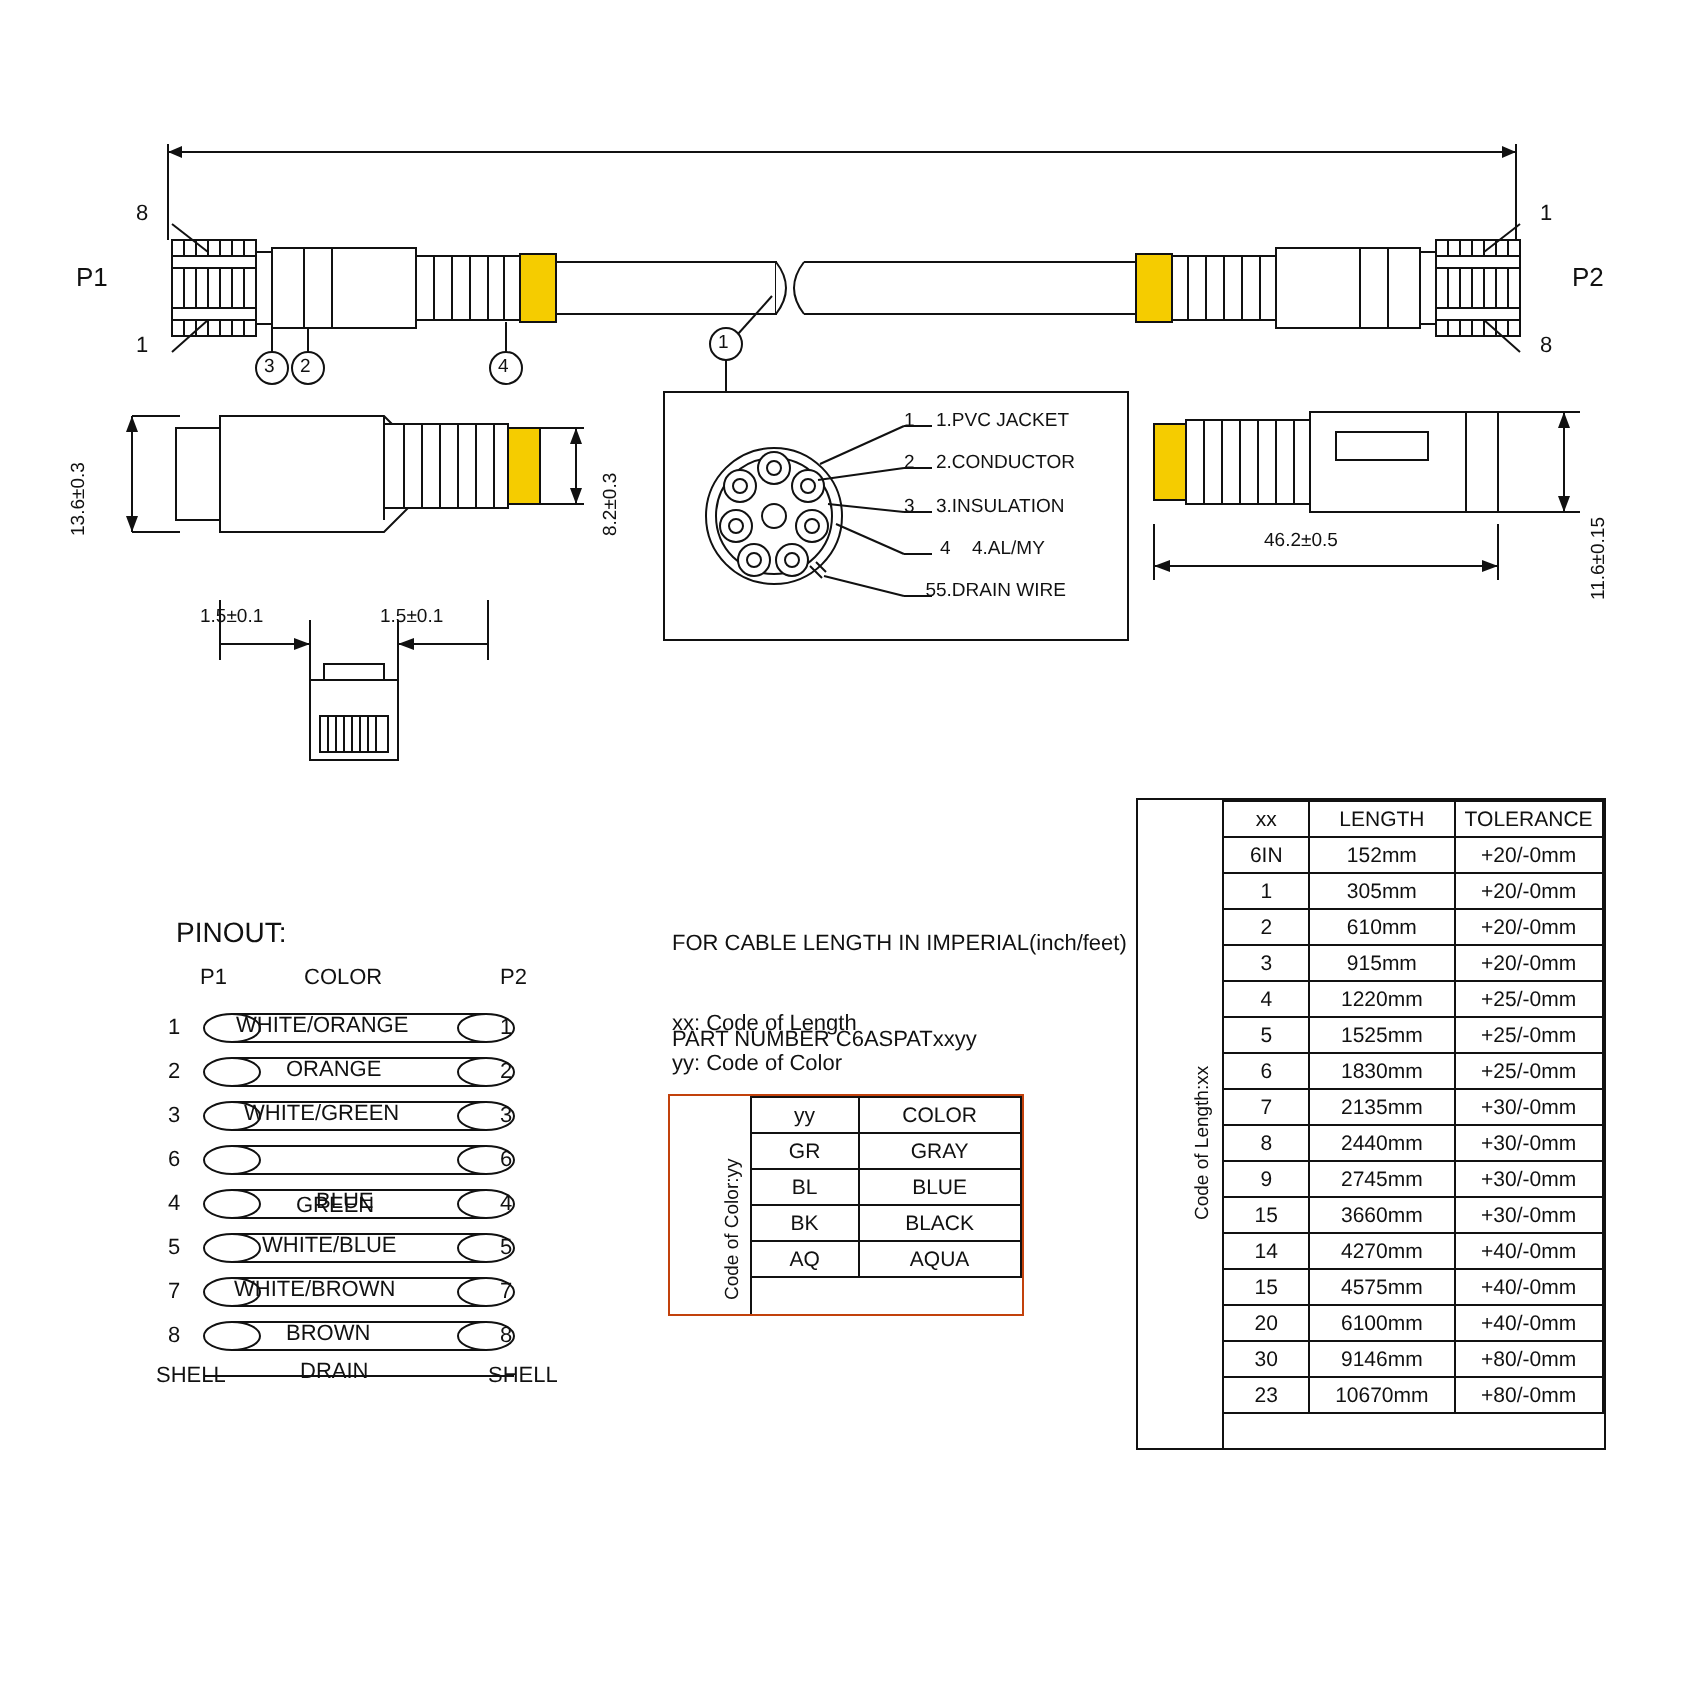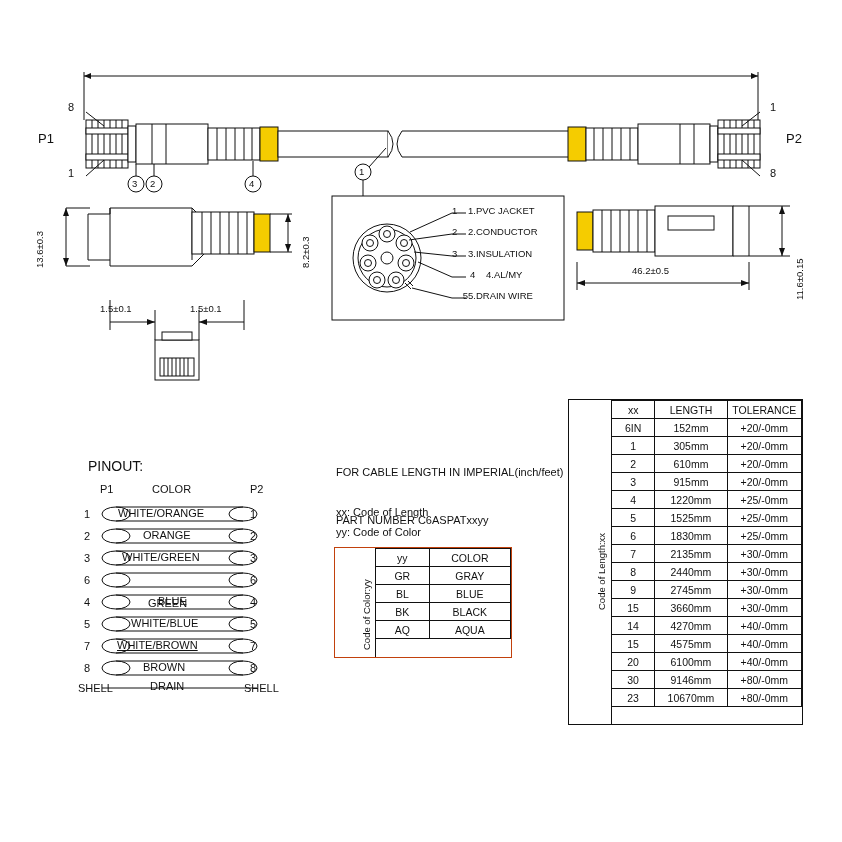--- a/index.html
+++ b/index.html
@@ -311,21 +311,21 @@
 
     <div class="abs txt" style="left:84px;top:596px;">4</div>
     <div class="abs txt" style="left:158px;top:595px;">BLUE</div>
     <div class="abs txt" style="left:250px;top:596px;">4</div>
 
     <div class="abs txt" style="left:84px;top:618px;">5</div>
     <div class="abs txt" style="left:131px;top:617px;">WHITE/BLUE</div>
     <div class="abs txt" style="left:250px;top:618px;">5</div>
 
     <div class="abs txt" style="left:84px;top:640px;">7</div>
-    <div class="abs txt" style="left:117px;top:639px;text-decoration:underline;">WHITE/BROWN</div>
+    <div class="abs txt" style="left:117px;top:639px;">WHITE/BROWN</div>
     <div class="abs txt" style="left:250px;top:640px;">7</div>
 
     <div class="abs txt" style="left:84px;top:662px;">8</div>
     <div class="abs txt" style="left:143px;top:661px;">BROWN</div>
     <div class="abs txt" style="left:250px;top:662px;">8</div>
 
     <div class="abs txt" style="left:78px;top:682px;">SHELL</div>
     <div class="abs txt" style="left:150px;top:680px;">DRAIN</div>
     <div class="abs txt" style="left:244px;top:682px;">SHELL</div>
   </div>

